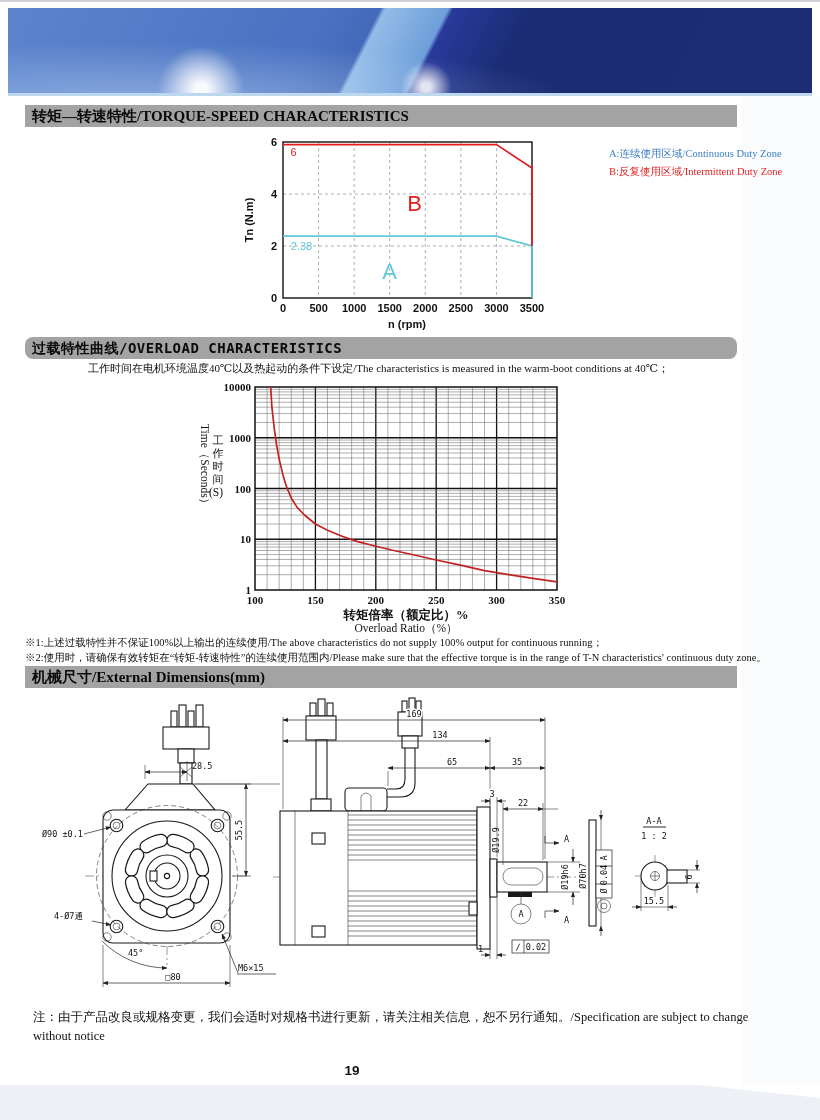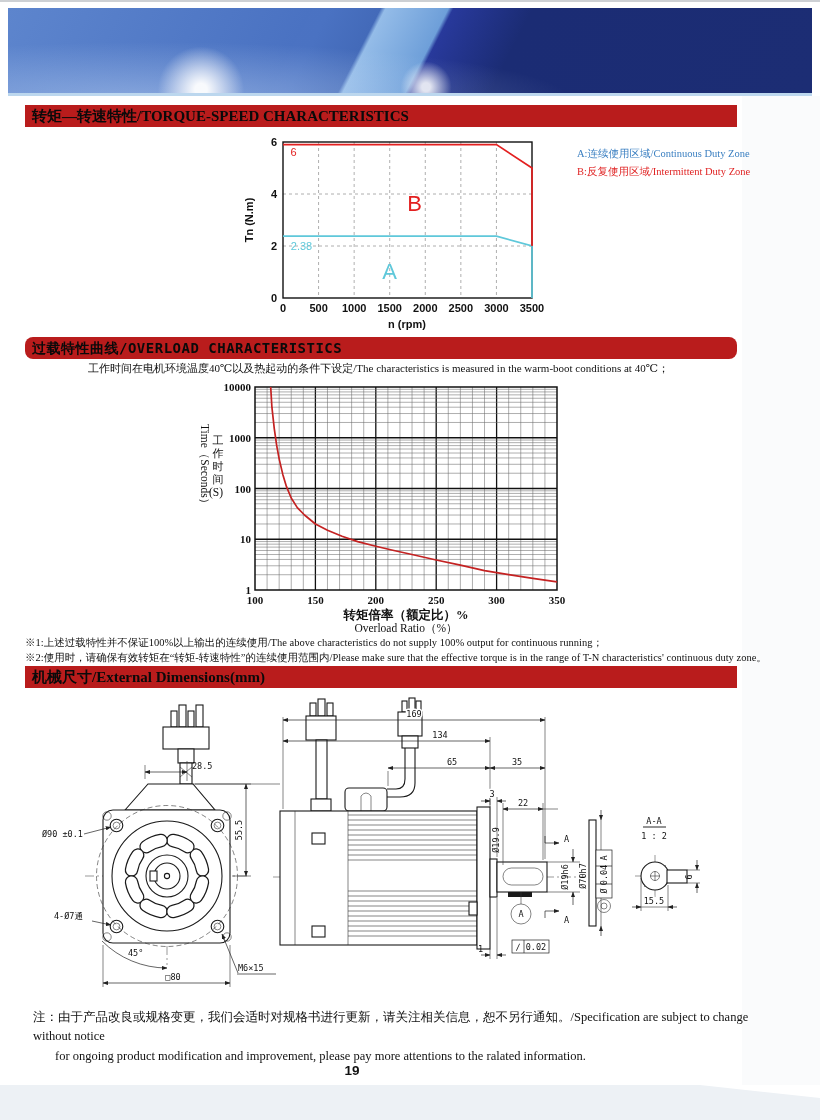--- a/index.html
+++ b/index.html
@@ -16,27 +16,27 @@
       radial-gradient(ellipse at 18% 110%, rgba(205,225,250,.45), rgba(205,225,250,0) 45%),
       linear-gradient(117deg,
         #5d85cd 0%, #4a72c2 36%, #42699f00 36%),
       linear-gradient(117deg,
         #5577c6 0%, #4a72c2 38%, #436ab9 44%,
         #94bce8 44.6%, #6e9fd9 52%,
         #28399b 52.6%, #1b2c74 62%, #1c2d74 100%);}
   
   #rightcol{left:742px;top:96px;width:78px;height:989px;background:#fafbfc;}
   
-  .secbar{left:25px;width:712px;height:22px;background:#b91c1c;color:#0a0a0a;
+  .secbar{left:25px;width:712px;height:22px;background:#a3a3a3;color:#0a0a0a;
           font-weight:bold;font-size:15px;line-height:22px;padding-left:7px;
           box-sizing:border-box;white-space:nowrap;}
   #bar2{font-family:"DejaVu Sans Mono",monospace;font-size:14px;letter-spacing:.5px;border-radius:8px;}
   .cond{left:88px;top:361px;width:705px;font-size:11px;}
   .note{left:25px;width:770px;text-align:left;font-size:10.5px;}
-  .legend-item{font-size:10.5px;white-space:nowrap;}
+  .legend-item{font-size:10.5px;white-space:nowrap;margin-left:32px;}
   
   .ct{font:bold 11px "Liberation Sans","DejaVu Sans",sans-serif;fill:#111;}
   .cax{font:bold 11px "Liberation Sans","DejaVu Sans",sans-serif;fill:#111;}
   .ct2{font:600 11px "Liberation Serif","DejaVu Serif",serif;fill:#111;}
   .cax2{font:11.5px "Liberation Serif","DejaVu Serif",serif;fill:#111;}
   
   .ol{stroke:#1a1a1a;stroke-width:1.1;fill:none;}
   .olf{stroke:#1a1a1a;stroke-width:1.1;fill:#fff;}
   .thin{stroke:#333;stroke-width:.6;fill:none;}
   .dim{stroke:#222;stroke-width:.7;fill:none;}
@@ -446,17 +446,16 @@
     <line class="thin" x1="628" y1="192" x2="628" y2="218"></line>
     <line class="dim" x1="592" y1="214" x2="601" y2="214" marker-end="url(#ma)"></line>
     <line class="dim" x1="637" y1="214" x2="628" y2="214" marker-end="url(#ma)"></line>
     <line class="thin" x1="601" y1="214" x2="628" y2="214"></line>
     <text class="dts" x="614" y="211" text-anchor="middle">15.5</text>
   </g>
 </svg>
 
 <div class="abs bnote">
   <span>注：</span><span>由于产品改良或规格变更，我们会适时对规格书进行更新，请关注相关信息，恕不另行通知。/Specification are subject to change without notice</span><br>
-  <span class="ind">for ongoing product modification and improvement, please pay more attentions to the ralated information.</span>
 </div>
 <div class="abs" id="pagenum">19</div>
 <div class="abs" id="footerstrip"></div>
 <div class="abs" id="footernotch"></div>
 
 </body></html>

